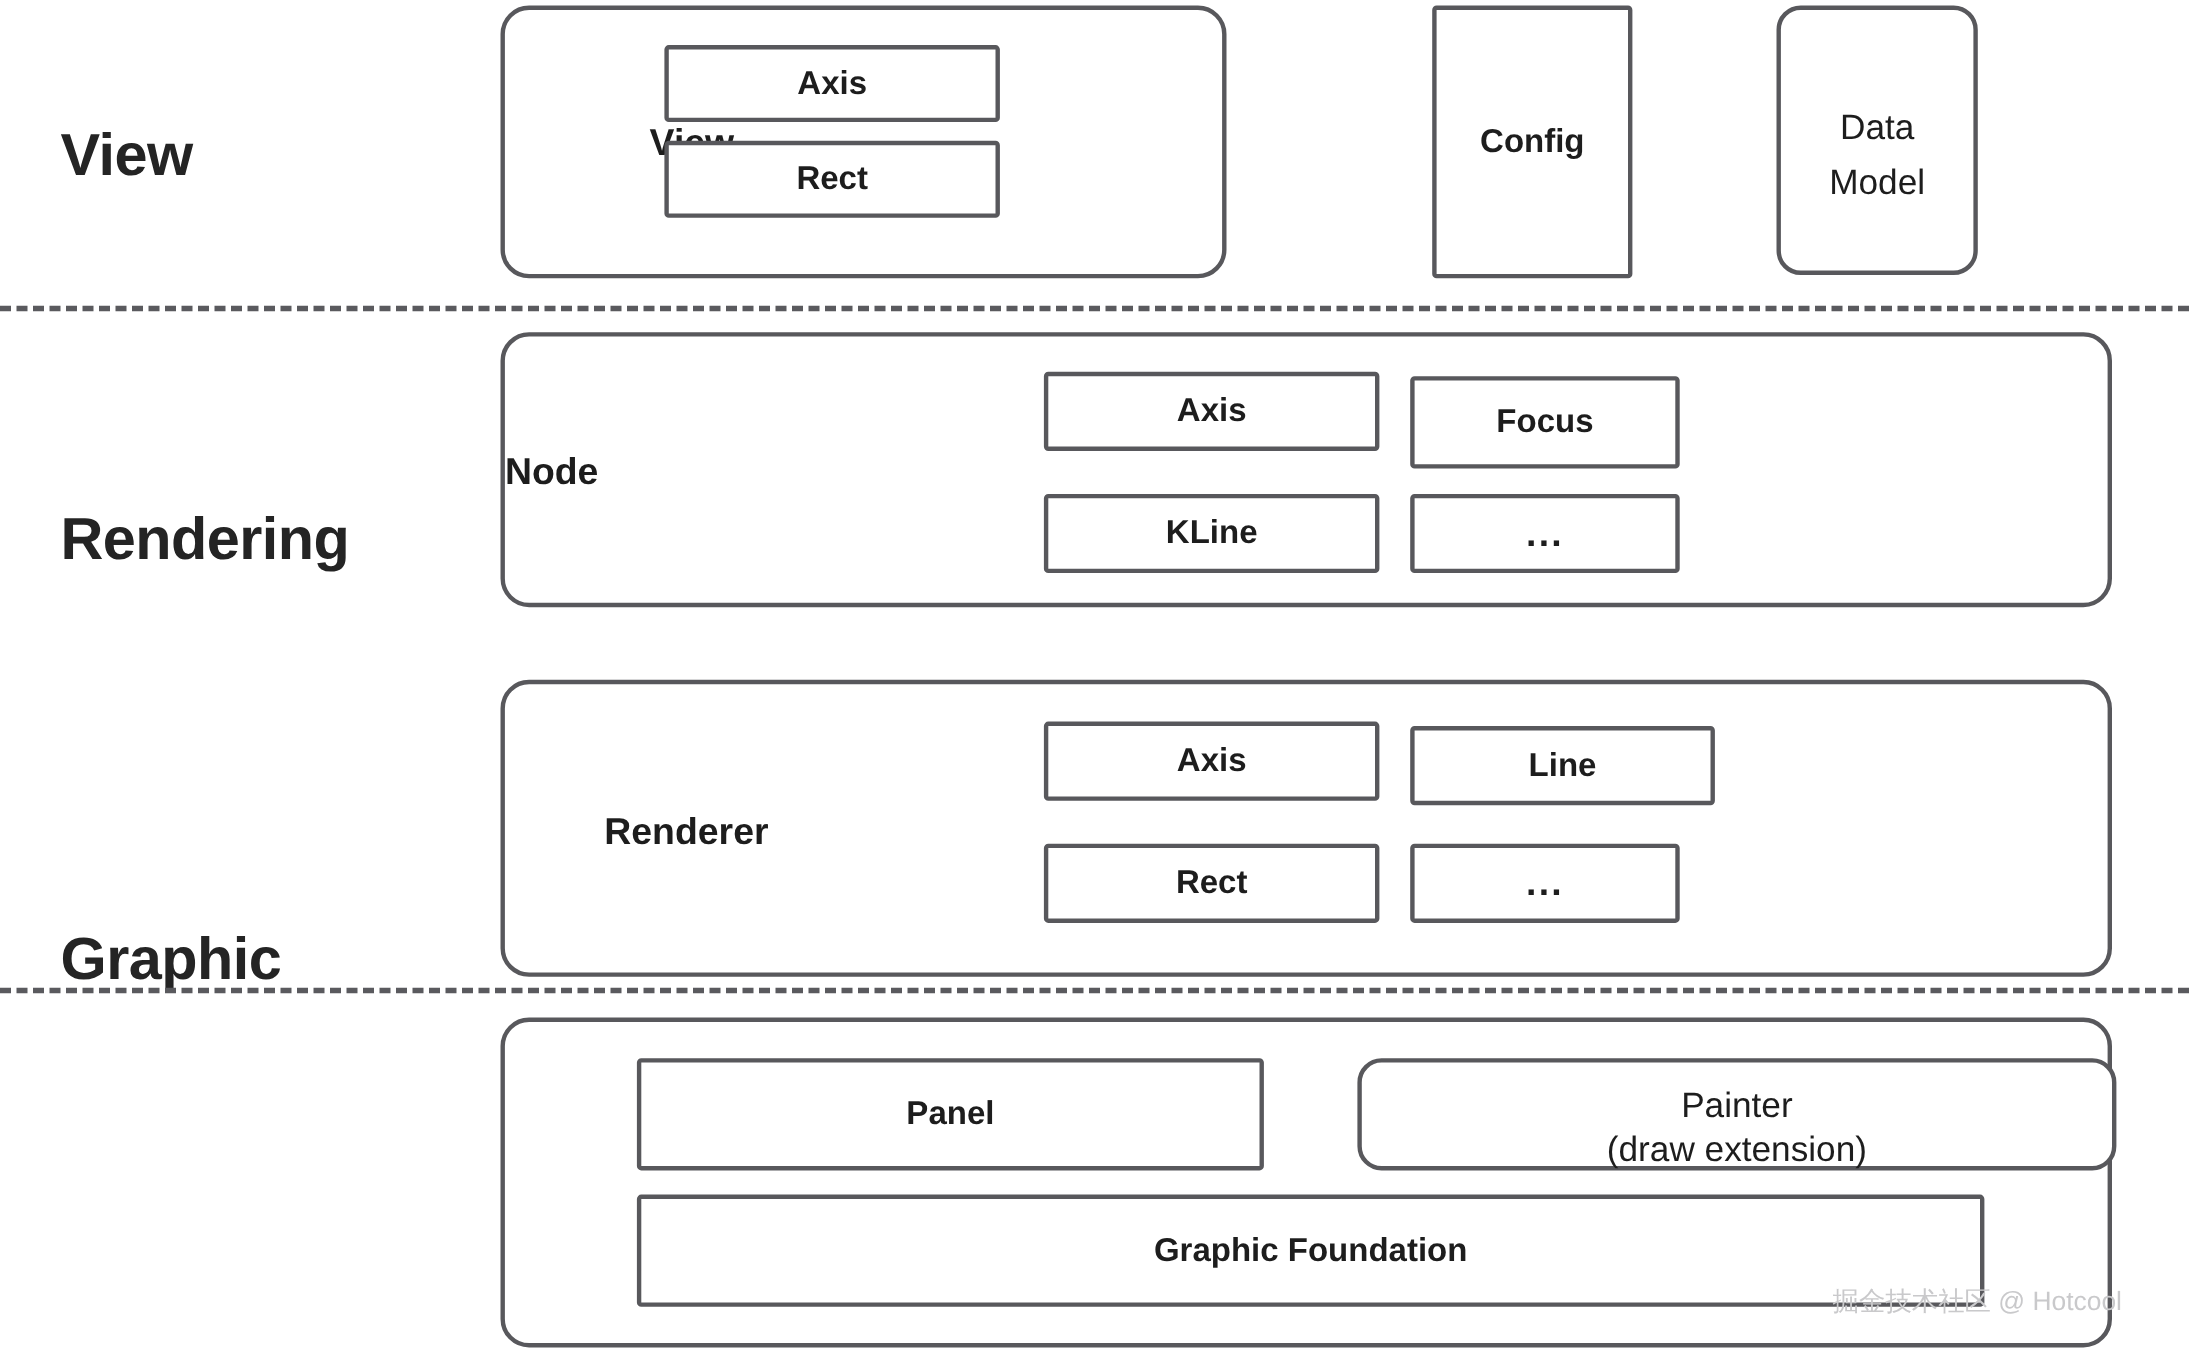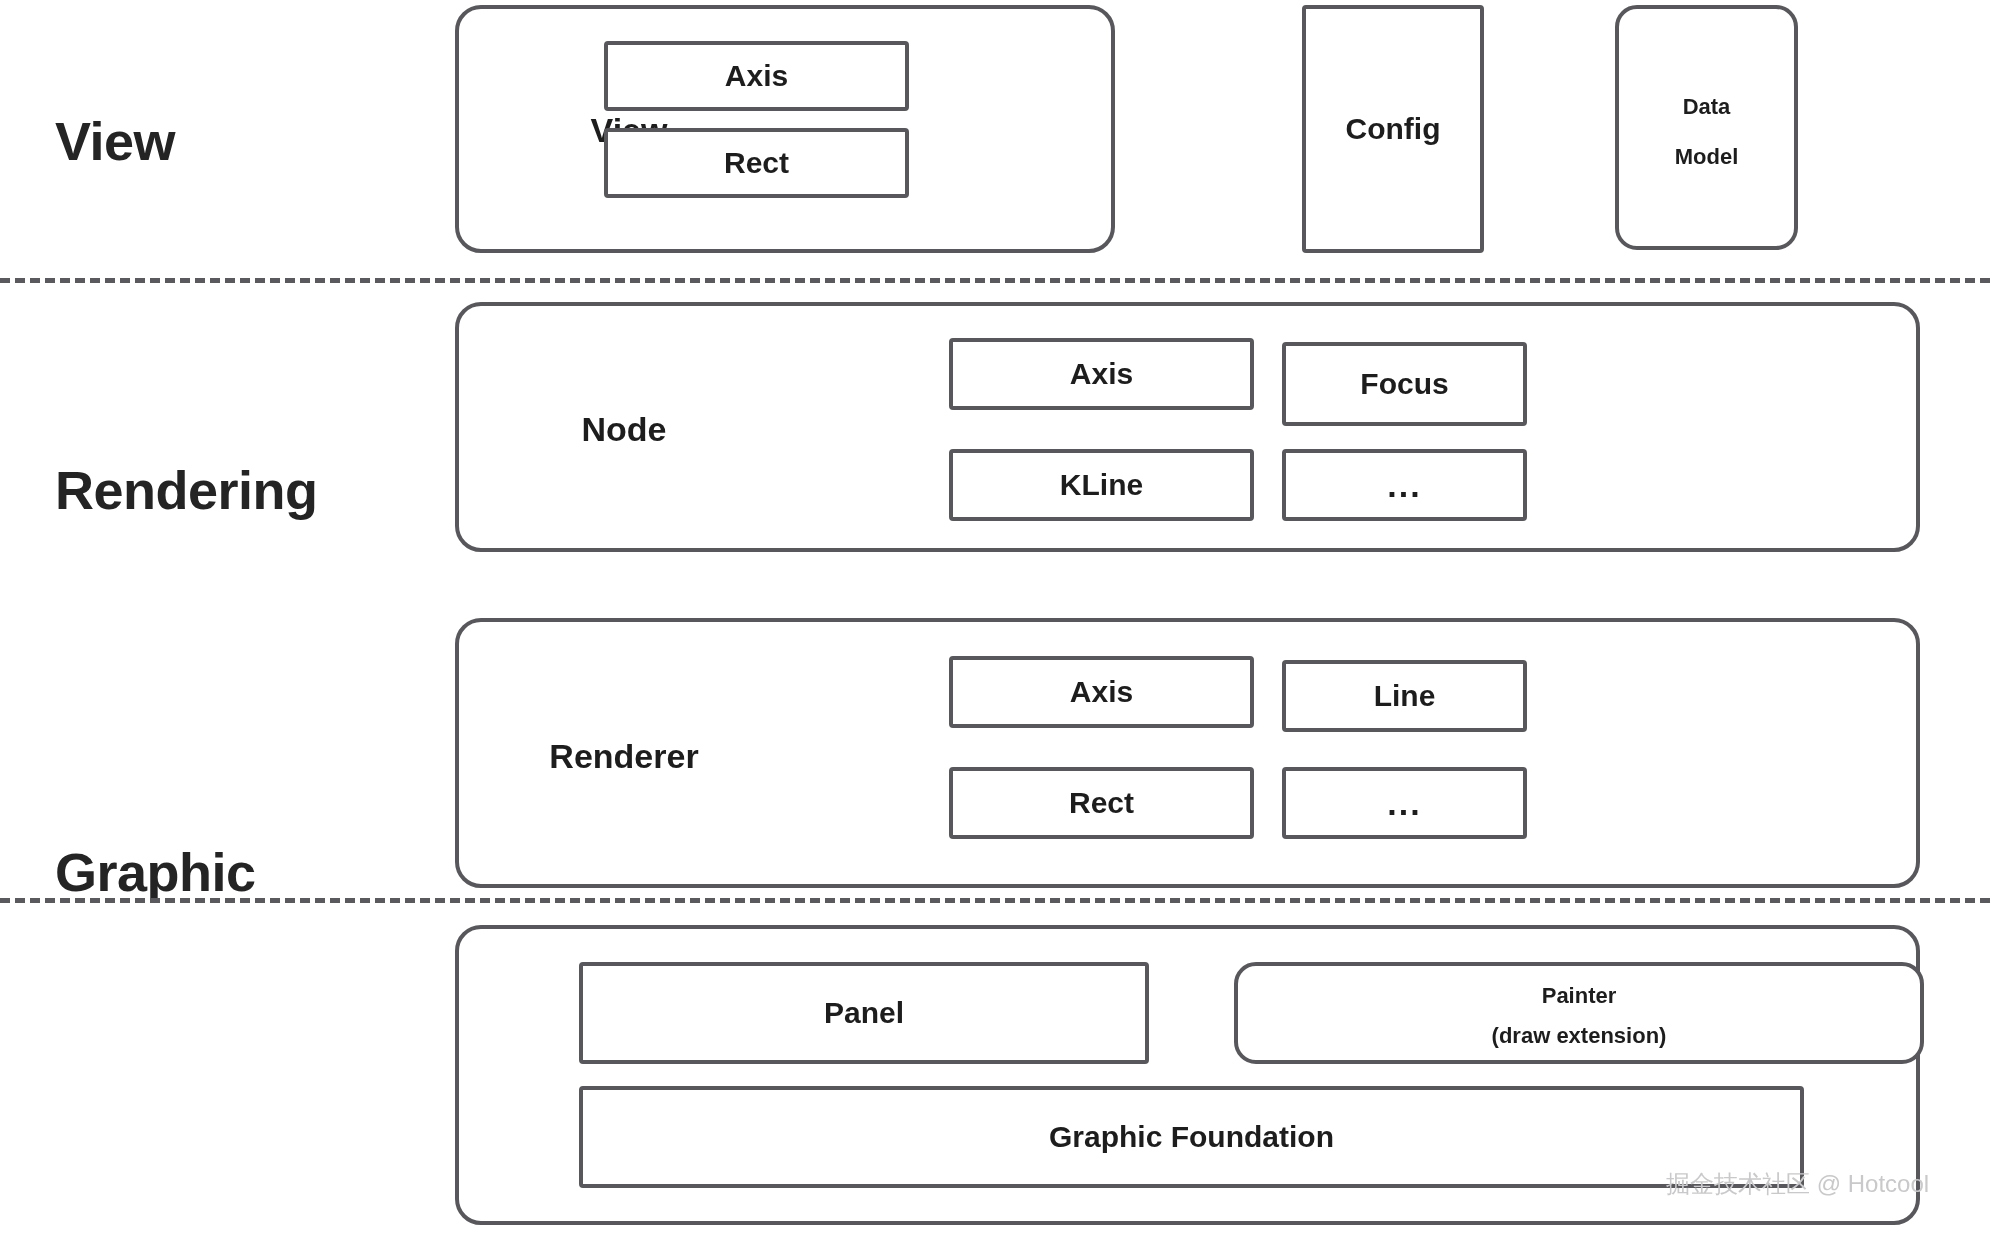--- a/index.html
+++ b/index.html
@@ -69,23 +69,23 @@
   .group-title {
     position: absolute;
     font-weight: bold;
     color: #1d1d1d;
     font-size: 34px;
     white-space: nowrap;
     line-height: 1;
   }
   .stack-title {
     position: absolute;
-    font-weight: bold;
+    font-weight: normal;
     color: #1d1d1d;
-    font-size: 22px;
+    font-size: 32px;
     width: 100%;
     text-align: center;
     line-height: 1.65;
     white-space: nowrap;
   }
 
   
   .watermark {
     position: absolute;
     color: #c9c9cb;
@@ -126,21 +126,21 @@
     <span class="txt">Config</span>
   </div>
 
   <div class="box" style="left:1615px; top:5px; width:183px; height:245px;">
     <div class="stack-title" style="left:0; top:80px;">Data</div>
     <div class="stack-title" style="left:0; top:130px;">Model</div>
   </div>
 
   <div class="box group" style="left:455px; top:302px; width:1465px; height:250px;">
 
-    <div class="group-title" style="left:0px; top:106px; width:330px; text-align:center;">Node</div>
+    <div class="group-title" style="left:0px; top:106px; width:330px; text-align:left;">Node</div>
 
     <div class="box leaf" style="left:490px; top:32px; width:305px; height:72px;">
       <span class="txt">Axis</span>
     </div>
 
     <div class="box leaf" style="left:490px; top:143px; width:305px; height:72px;">
       <span class="txt">KLine</span>
     </div>
 
     <div class="box leaf" style="left:823px; top:36px; width:245px; height:84px;">
@@ -157,21 +157,21 @@
     <div class="group-title" style="left:0px; top:117px; width:330px; text-align:center;">Renderer</div>
 
     <div class="box leaf" style="left:490px; top:34px; width:305px; height:72px;">
       <span class="txt">Axis</span>
     </div>
 
     <div class="box leaf" style="left:490px; top:145px; width:305px; height:72px;">
       <span class="txt">Rect</span>
     </div>
 
-    <div class="box leaf" style="left:823px; top:38px; width:245px; height:72px;">
+    <div class="box leaf" style="left:823px; top:38px; width:277px; height:72px;">
       <span class="txt">Line</span>
     </div>
 
     <div class="box leaf" style="left:823px; top:145px; width:245px; height:72px;">
       <span class="txt dots">...</span>
     </div>
   </div>
 
   <div class="box group" style="left:455px; top:925px; width:1465px; height:300px;">
 

